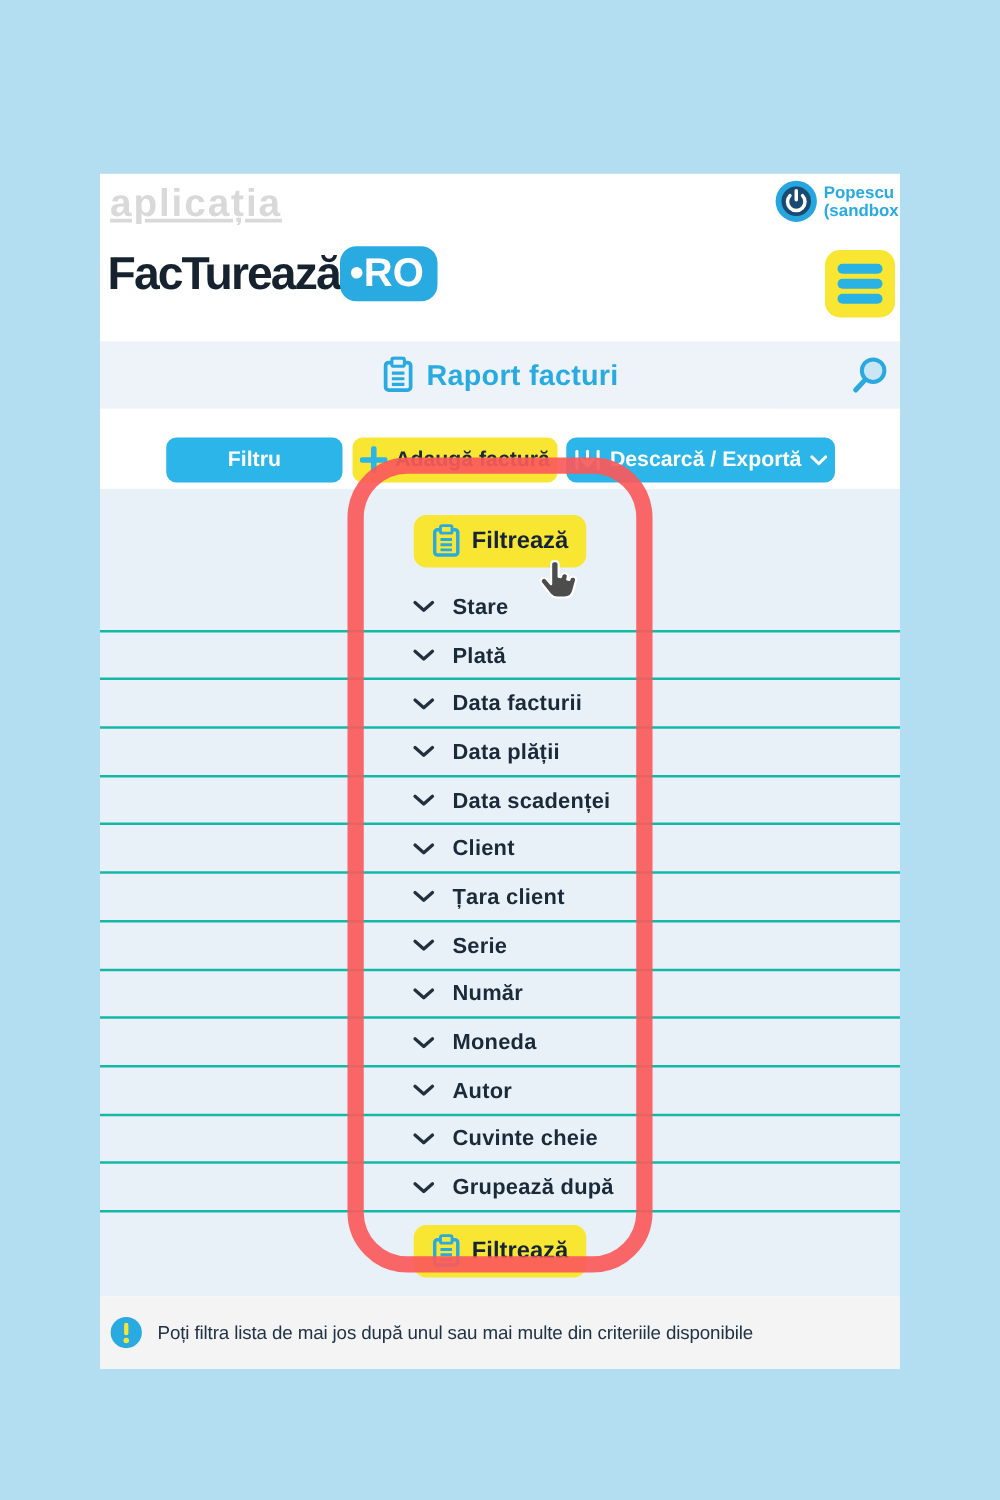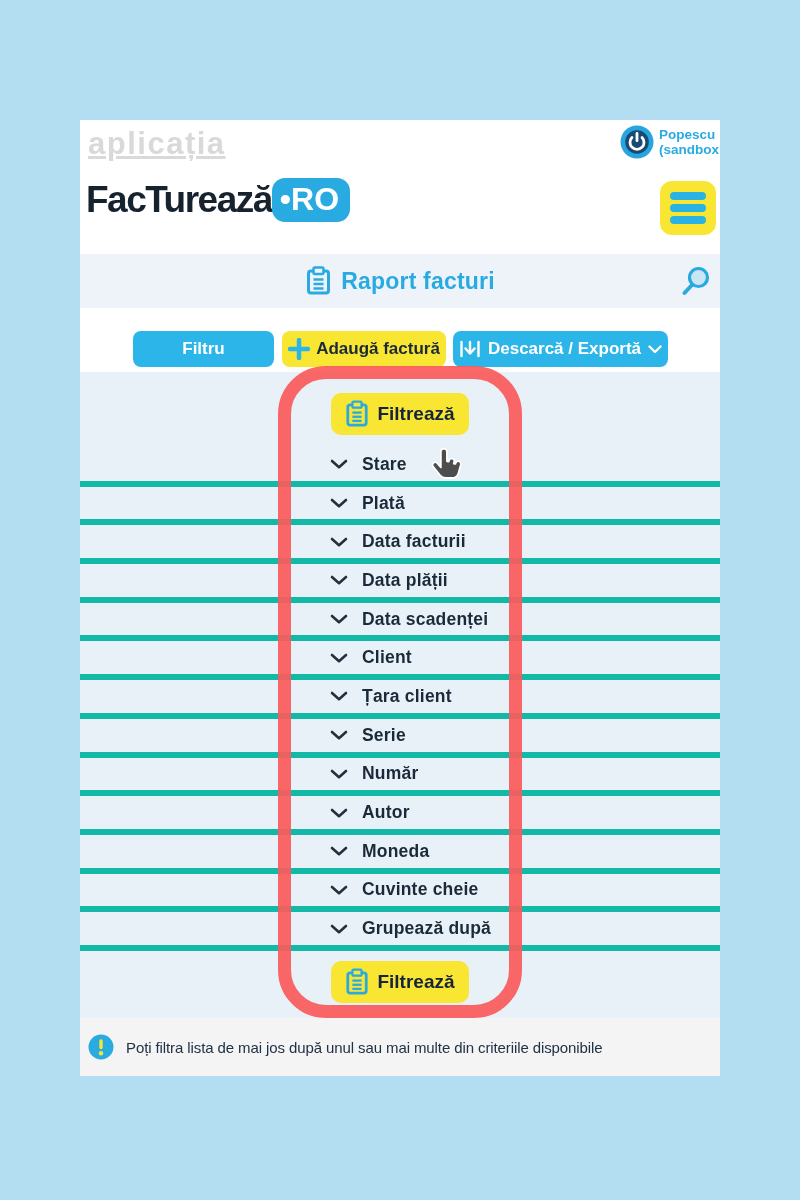--- a/index.html
+++ b/index.html
@@ -1,20 +1,20 @@
 <!DOCTYPE html>
 <html><head>
 <meta charset="utf-8">
 <style>
   * { margin:0; padding:0; box-sizing:border-box; }
   html,body { width:800px; height:1200px; }
   body { font-family:"Liberation Sans", sans-serif; }
   .page { position:relative; width:800px; height:1200px; background:#b3ddf0; overflow:hidden; }
 
-  .card { position:absolute; left:80px; top:120px; width:640px; height:956px; background:#ffffff; overflow:hidden;padding-left:36px; }
+  .card { position:absolute; left:80px; top:139px; width:640px; height:956px; background:#ffffff; overflow:hidden;padding-left:36px; }
 
   
   .wordmark { position:absolute; left:8px; top:6px; font-size:31px; font-weight:bold; color:#d9d9d9; text-decoration:underline; letter-spacing:1.5px; }
   .logo { position:absolute; left:6px; top:58px; display:flex; align-items:center; cursor:pointer; }
   .logo-text { font-size:37px; font-weight:800; color:#16232f; letter-spacing:-1.5px; }
   .logo-badge { margin-left:0; background:#29abe2; color:#fff; font-size:32px; font-weight:800; border-radius:13px; padding:5px 11px 7px 8px; line-height:1; }
   .power-btn { position:absolute; left:539px; top:4px; width:36px; height:36px; border:none; background:transparent; cursor:pointer; padding:0; }
   .user-label { position:absolute; left:579px; top:7px; font-size:13.5px; font-weight:700; color:#29abe2; line-height:15px; white-space:nowrap; cursor:pointer; }
   .hamburger { position:absolute; left:580px; top:61px; width:56px; height:54px; background:#f9e632; border:none; border-radius:12px; display:flex; flex-direction:column; justify-content:center; align-items:center; gap:4px; cursor:pointer; }
   .hamburger .bar { width:36px; height:8px; border-radius:4px; background:#2ab2e4; }
@@ -31,21 +31,21 @@
   .btn-add { left:202px; width:164px; background:#f9e632; color:#1b2a39; gap:6px; }
   .btn-download { left:373px; width:215px; background:#2bb5e8; color:#ffffff; gap:7px; }
 
   
   .filter-panel { position:absolute; left:0; top:252px; width:640px; height:646px; background:#e9f1f8; }
   .filtreaza-wrap { display:flex; justify-content:center; }
   .filtreaza-top { padding-top:21px; }
   .filtreaza-bottom { padding-top:10px; }
   .btn-filtreaza { height:42px; background:#f9e632; border:none; border-radius:10px; display:flex; align-items:center; gap:8px; padding:0 14px; font-family:inherit; font-weight:700; font-size:19px; color:#15243a; cursor:pointer; }
   .filter-rows { margin-top:13px; }
-  .filter-row { height:38.7px; border-bottom:6px solid #14b8a6; display:flex; align-items:center; padding-left:250px; cursor:pointer; }
+  .filter-row { height:38.7px; border-bottom:2px solid #14b8a6; display:flex; align-items:center; padding-left:250px; cursor:pointer; }
   .row-chevron { flex:0 0 auto; }
   .row-label { margin-left:14px; font-size:17.5px; font-weight:700; color:#1b2a39; letter-spacing:0.2px; }
 
   
   .info-bar { position:absolute; left:0; top:898px; width:764px; height:58px; background:#f4f4f4; display:flex; align-items:center; padding-left:8px; }
   .info-text { margin-left:12px; font-size:15px; font-weight:500; color:#223246; letter-spacing:-0.1px; white-space:nowrap; }
 
   
   .red-annotation { position:absolute; left:278px; top:366px; width:244px; height:652px; border:13px solid rgba(250,90,90,0.92); border-radius:48px; pointer-events:none; z-index:5; }
   .cursor-icon { position:absolute; left:426px; top:446px; z-index:6; pointer-events:none; }
@@ -198,28 +198,28 @@
     <svg class="row-chevron" width="18" height="10" viewBox="0 0 18 10">
       <polyline points="2,2 9,8.2 16,2" fill="none" stroke="#22303e" stroke-width="2.6" stroke-linecap="round" stroke-linejoin="round"></polyline>
     </svg>
     <span class="row-label">Număr</span>
   </div>
 
   <div class="filter-row">
     <svg class="row-chevron" width="18" height="10" viewBox="0 0 18 10">
       <polyline points="2,2 9,8.2 16,2" fill="none" stroke="#22303e" stroke-width="2.6" stroke-linecap="round" stroke-linejoin="round"></polyline>
     </svg>
+    <span class="row-label">Moneda</span>
+  </div>
+
+  <div class="filter-row">
+    <svg class="row-chevron" width="18" height="10" viewBox="0 0 18 10">
+      <polyline points="2,2 9,8.2 16,2" fill="none" stroke="#22303e" stroke-width="2.6" stroke-linecap="round" stroke-linejoin="round"></polyline>
+    </svg>
     <span class="row-label">Autor</span>
-  </div>
-
-  <div class="filter-row">
-    <svg class="row-chevron" width="18" height="10" viewBox="0 0 18 10">
-      <polyline points="2,2 9,8.2 16,2" fill="none" stroke="#22303e" stroke-width="2.6" stroke-linecap="round" stroke-linejoin="round"></polyline>
-    </svg>
-    <span class="row-label">Moneda</span>
   </div>
 
   <div class="filter-row">
     <svg class="row-chevron" width="18" height="10" viewBox="0 0 18 10">
       <polyline points="2,2 9,8.2 16,2" fill="none" stroke="#22303e" stroke-width="2.6" stroke-linecap="round" stroke-linejoin="round"></polyline>
     </svg>
     <span class="row-label">Cuvinte cheie</span>
   </div>
 
   <div class="filter-row">

